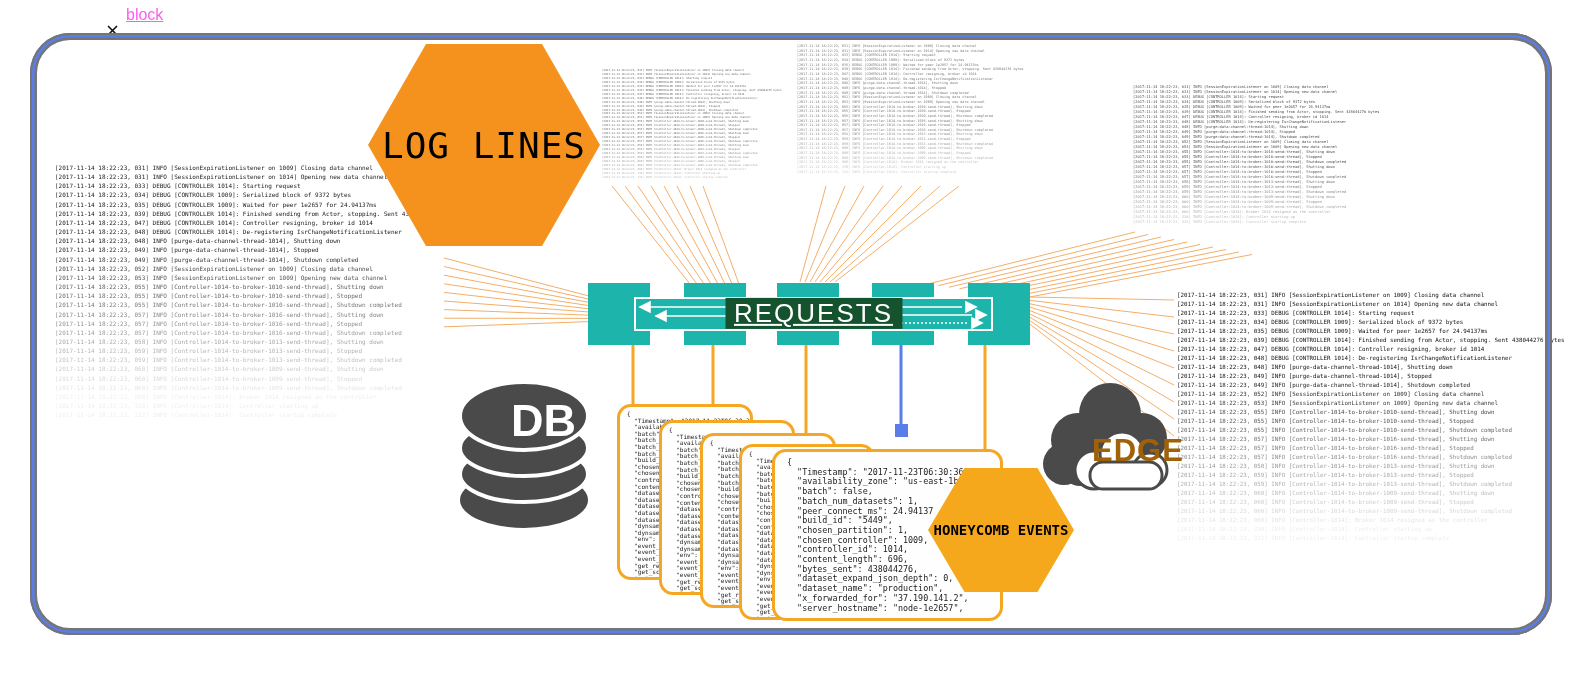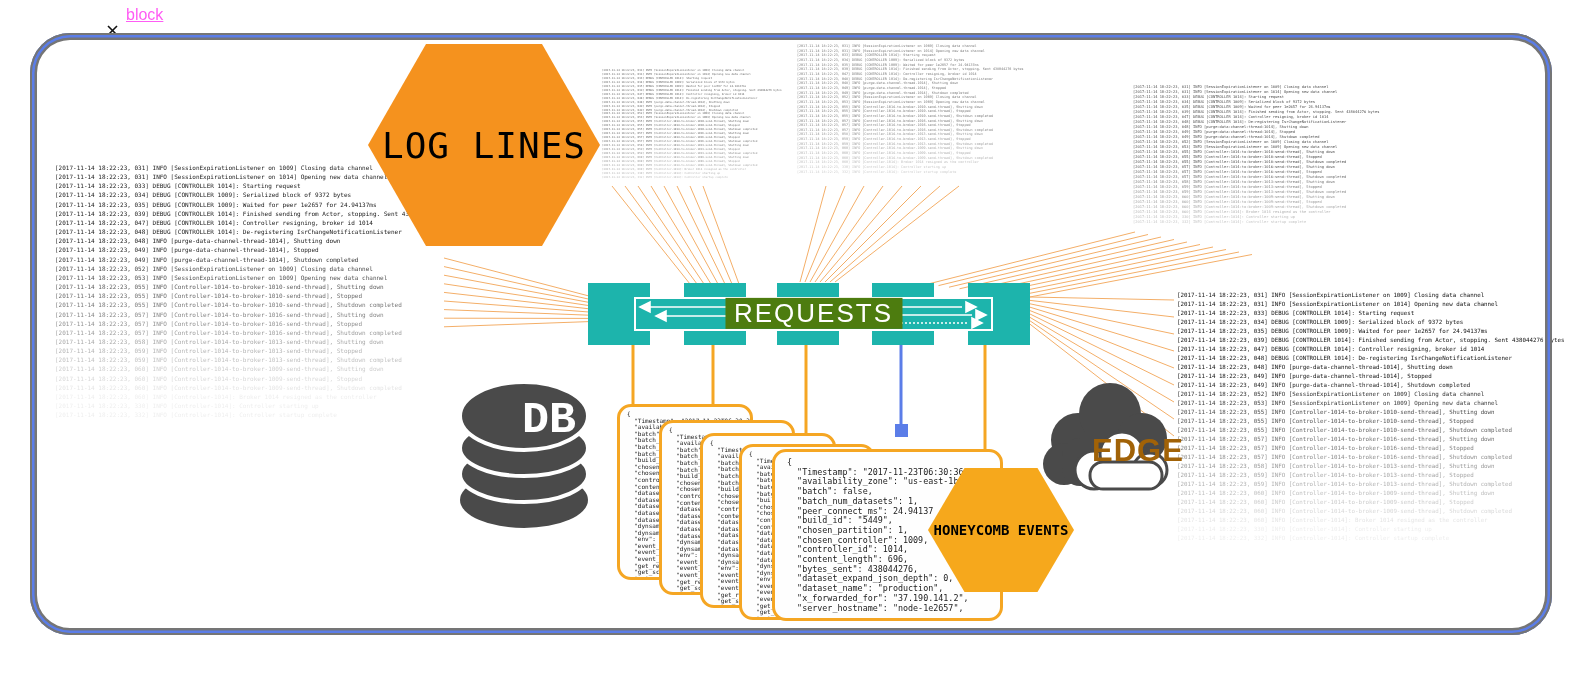--- a/index.html
+++ b/index.html
@@ -25,34 +25,34 @@
        font-family:"DejaVu Sans Mono",monospace;color:#000;}
   #hex-loglines{left:368px;top:44px;width:232px;height:202px;background:#f5921e;
                 font-size:36px;letter-spacing:1px;z-index:12;}
   #hex-honeycomb{left:928px;top:468px;width:146px;height:124px;background:#f6a81c;
                  font-size:14px;font-weight:bold;white-space:nowrap;z-index:14;}
   
   .teal-rect{position:absolute;top:283px;width:62px;height:62px;background:#1db4ac;z-index:5;}
   #banner{position:absolute;left:634px;top:297px;width:359px;height:34px;background:#1db4ac;
           box-shadow:inset 0 0 0 2px #fff;z-index:6;}
   #banner-label{position:absolute;left:50%;top:50%;transform:translate(-50%,-52%);
-                color:#fff;background:#4d7c0f;padding:0 9px;font-size:26px;letter-spacing:2px;
-                font-family:"Liberation Sans",sans-serif;z-index:2;}
+                color:#fff;background:#14532d;padding:0 9px;font-size:26px;letter-spacing:2px;
+                font-family:"Liberation Sans",sans-serif;z-index:2;text-decoration:underline;}
   #banner svg{position:absolute;left:0;top:0;z-index:1;}
   
   .card{position:absolute;background:#fefefe;border:3px solid #f5a623;border-radius:14px;
         font-family:"DejaVu Sans Mono",monospace;color:#1a1a1a;overflow:hidden;
         white-space:pre;box-sizing:border-box;}
   .card.back{font-size:6px;line-height:6.6px;padding:4px 0 0 7px;}
   .card.front{font-size:8.4px;line-height:9.7px;padding:6px 0 0 12px;}
   
   .abs{position:absolute;}
   #db-icon{left:452px;top:372px;z-index:4;}
-  #db-label{left:522px;top:395px;color:#fff;font-size:45px;font-weight:bold;z-index:5;
-            font-family:Liberation Mono, monospace;}
+  #db-label{left:511px;top:395px;color:#fff;font-size:45px;font-weight:bold;z-index:5;
+            font-family:Liberation Sans, sans-serif;}
   #edge-icon{left:1036px;top:378px;z-index:4;}
   #edge-label{left:1092px;top:433px;color:#a16207;font-size:31px;font-weight:600;z-index:5;
               letter-spacing:1px;font-family:"Liberation Sans",sans-serif;}
 </style>
 </head>
 <body>
 
 <div id="canvas">
 
   <svg class="abs" width="1588" height="676" style="left:0;top:0;z-index:3;" viewBox="0 0 1588 676">

